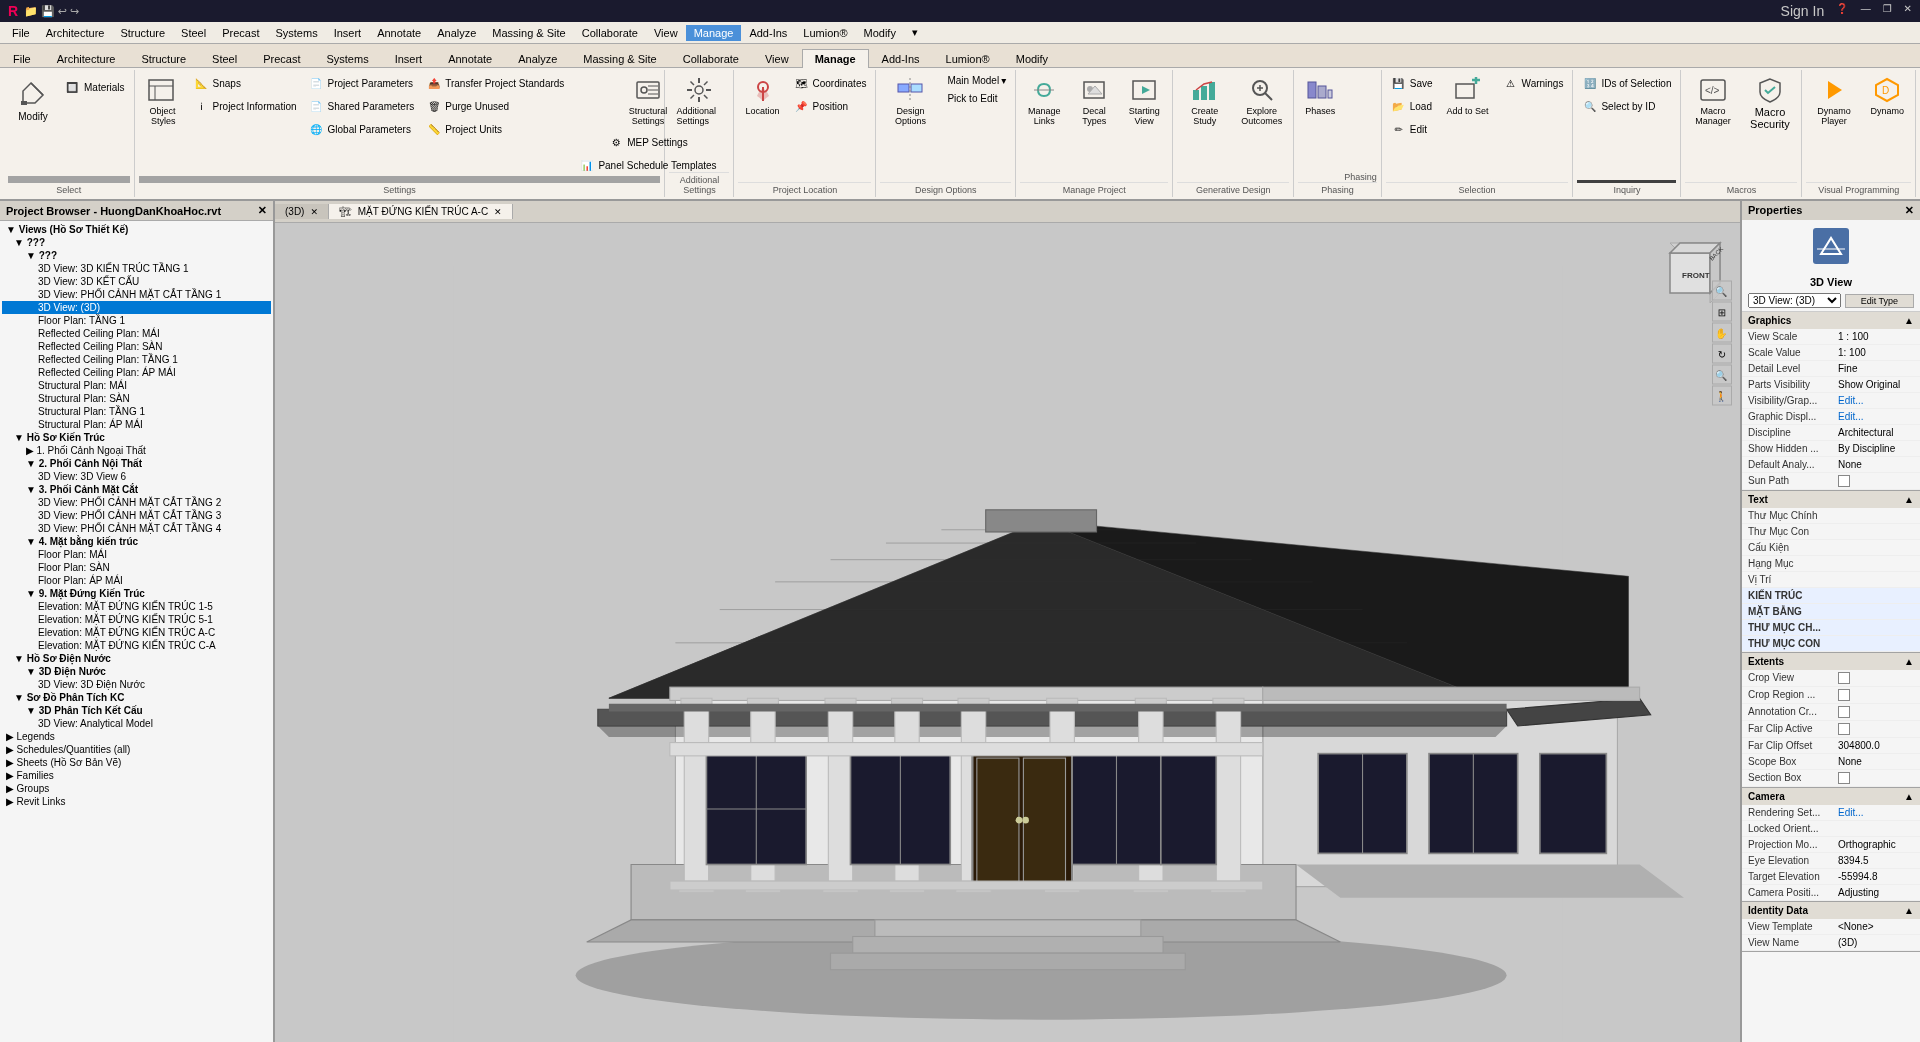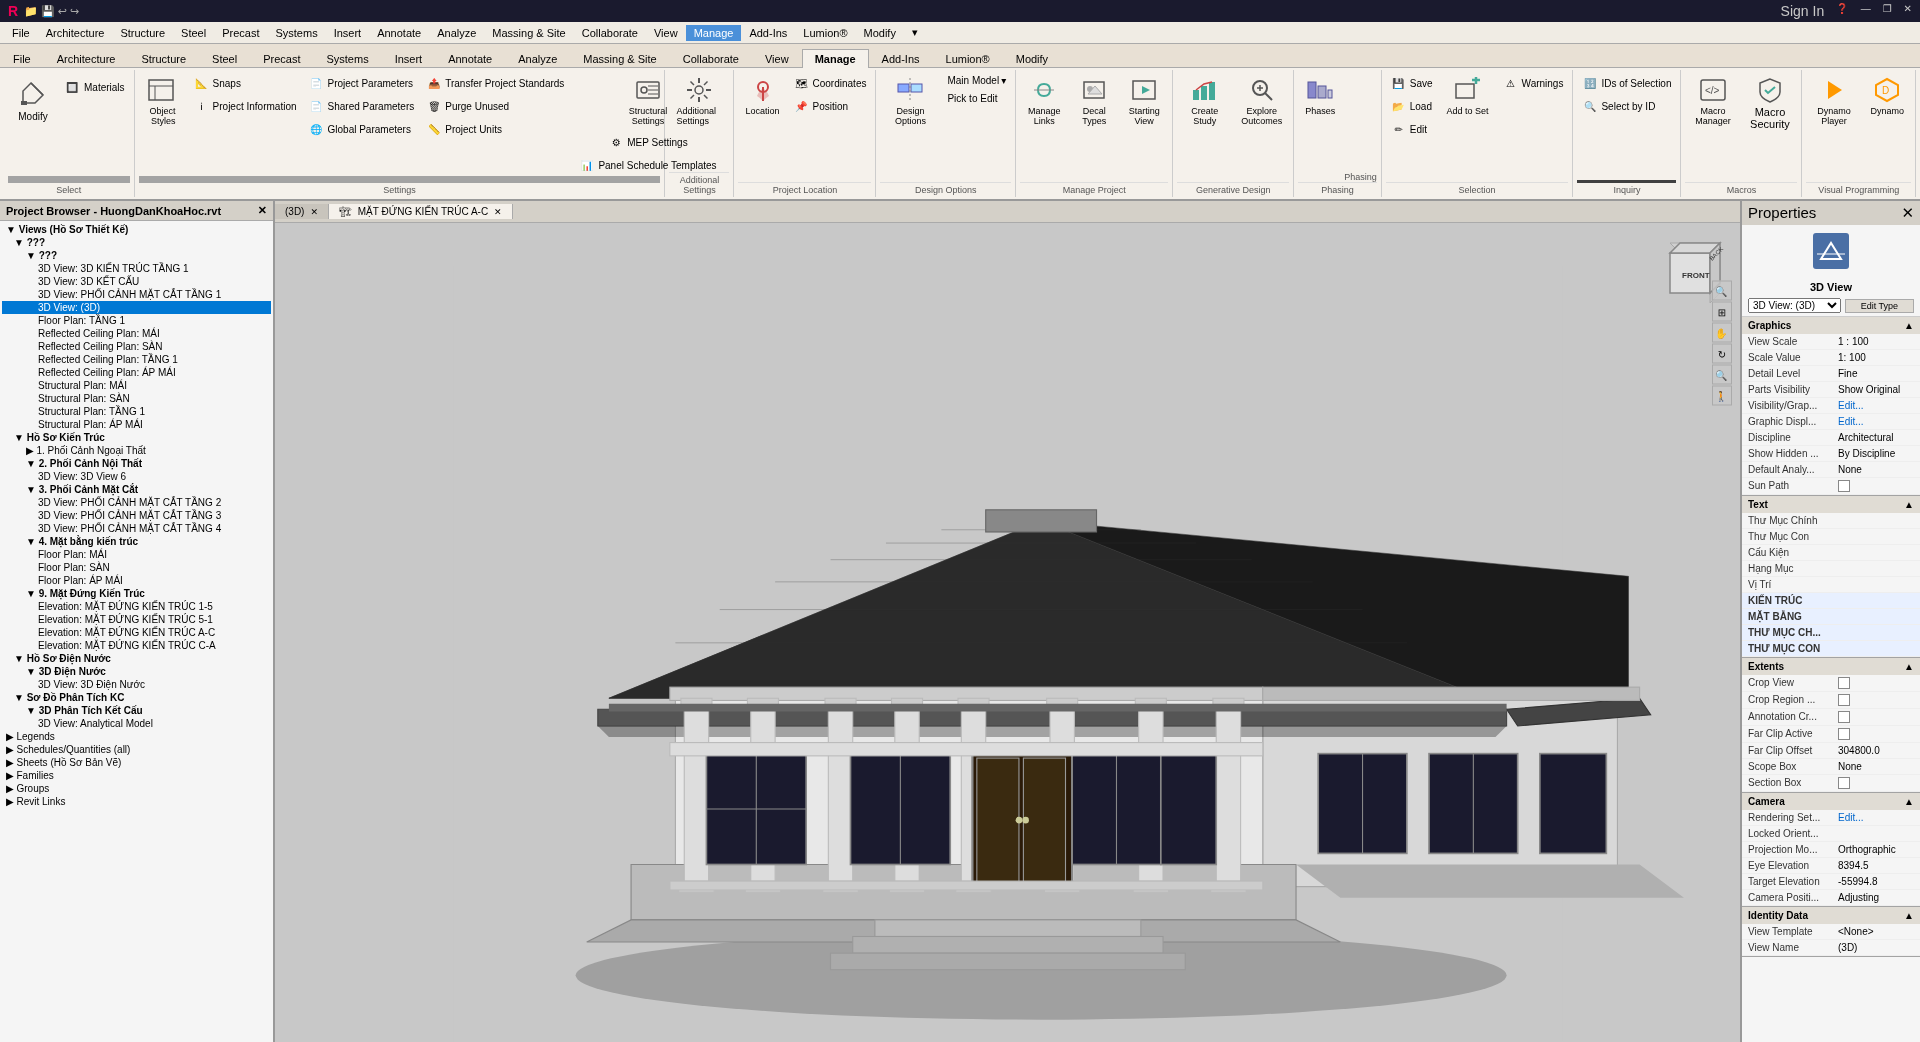--- a/index.html
+++ b/index.html
@@ -61,21 +61,21 @@
 
     
     #nav-cube { position: absolute; top: 10px; right: 10px; width: 80px; height: 80px; }
 
     
     #view-controls { position: absolute; right: 100px; top: 50%; transform: translateY(-50%); display: flex; flex-direction: column; gap: 2px; }
     .view-ctrl-btn { width: 20px; height: 20px; background: rgba(200,200,200,0.8); border: 1px solid #aaa; cursor: pointer; display: flex; align-items: center; justify-content: center; font-size: 10px; }
 
     
     #properties-panel { width: 180px; background: #f5f5f5; border-left: 2px solid #999; display: flex; flex-direction: column; overflow-y: auto; }
-    #prop-header { background: #d4d0c8; padding: 3px 6px; font-size: 15px; font-weight: normal; display: flex; justify-content: space-between; }
+    #prop-header { background: #d4d0c8; padding: 3px 6px; font-size: 11px; font-weight: bold; display: flex; justify-content: space-between; }
     .prop-section { border-bottom: 1px solid #a3a3a3; }
     .prop-section-header { background: #e0dcd4; padding: 3px 6px; font-size: 10px; font-weight: bold; display: flex; justify-content: space-between; cursor: pointer; }
     .prop-row { display: flex; padding: 2px 6px; font-size: 10px; border-bottom: 1px solid #eee; }
     .prop-label { width: 90px; color: #333; flex-shrink: 0; }
     .prop-value { flex: 1; color: #000; }
     .prop-value.blue { color: #0066cc; cursor: pointer; }
     .prop-checkbox { width: 12px; height: 12px; display: inline-block; border: 1px solid #888; background: white; }
     #prop-view-icon { text-align: center; padding: 6px; }
     #prop-view-name { text-align: center; font-size: 11px; font-weight: bold; padding: 2px; }
     #prop-view-dropdown { display: flex; align-items: center; padding: 3px 6px; gap: 4px; }

